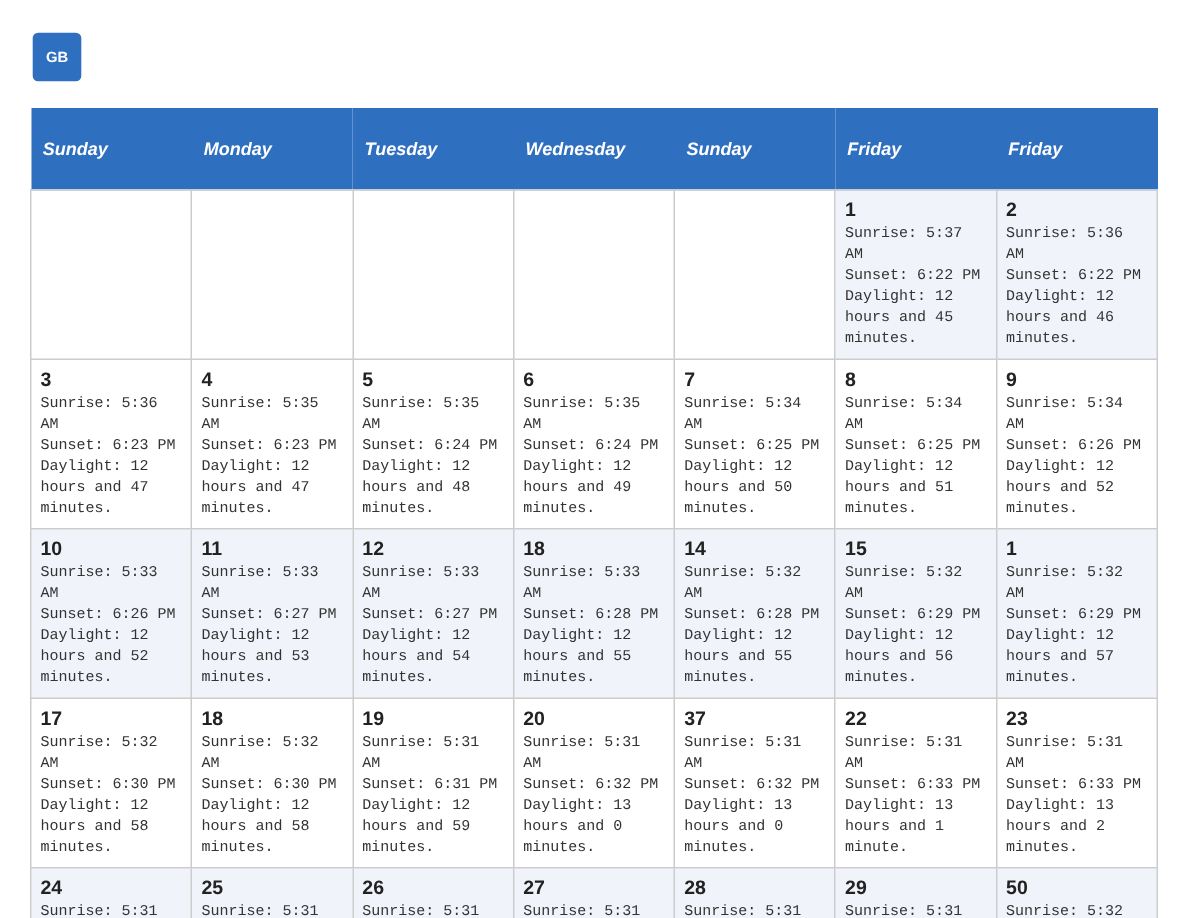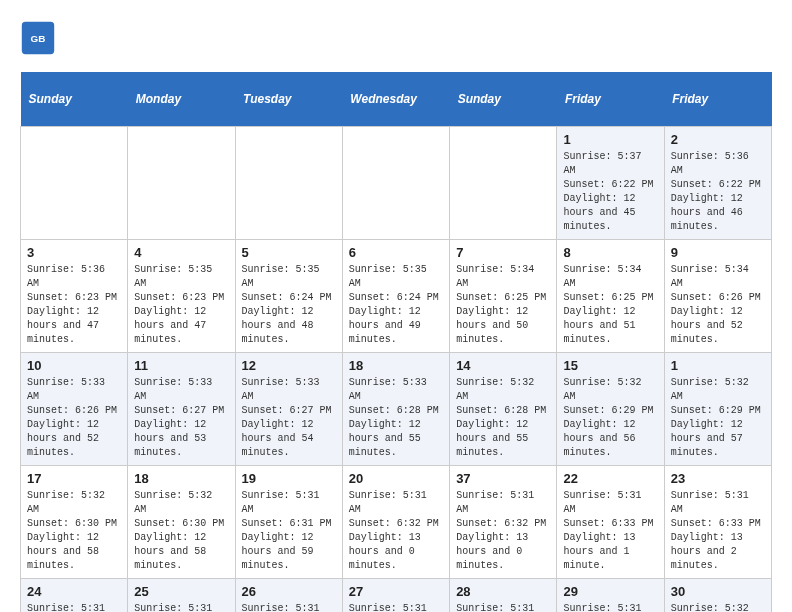--- a/index.html
+++ b/index.html
@@ -308,20 +308,20 @@
 Sunset: 6:36 PM
 Daylight: 13 hours and 5 minutes.</div>
         </td>
         <td>
           <span class="day-number">29</span>
           <div class="day-info" style="white-space: pre-line;">Sunrise: 5:31 AM
 Sunset: 6:37 PM
 Daylight: 13 hours and 5 minutes.</div>
         </td>
         <td>
-          <span class="day-number">30</span>
+          <span class="day-number">50</span>
           <div class="day-info" style="white-space: pre-line;">Sunrise: 5:32 AM
 Sunset: 6:38 PM
 Daylight: 13 hours and 6 minutes.</div>
         </td>
       </tr>
     </tbody>
 </table>
 
 </body></html>

